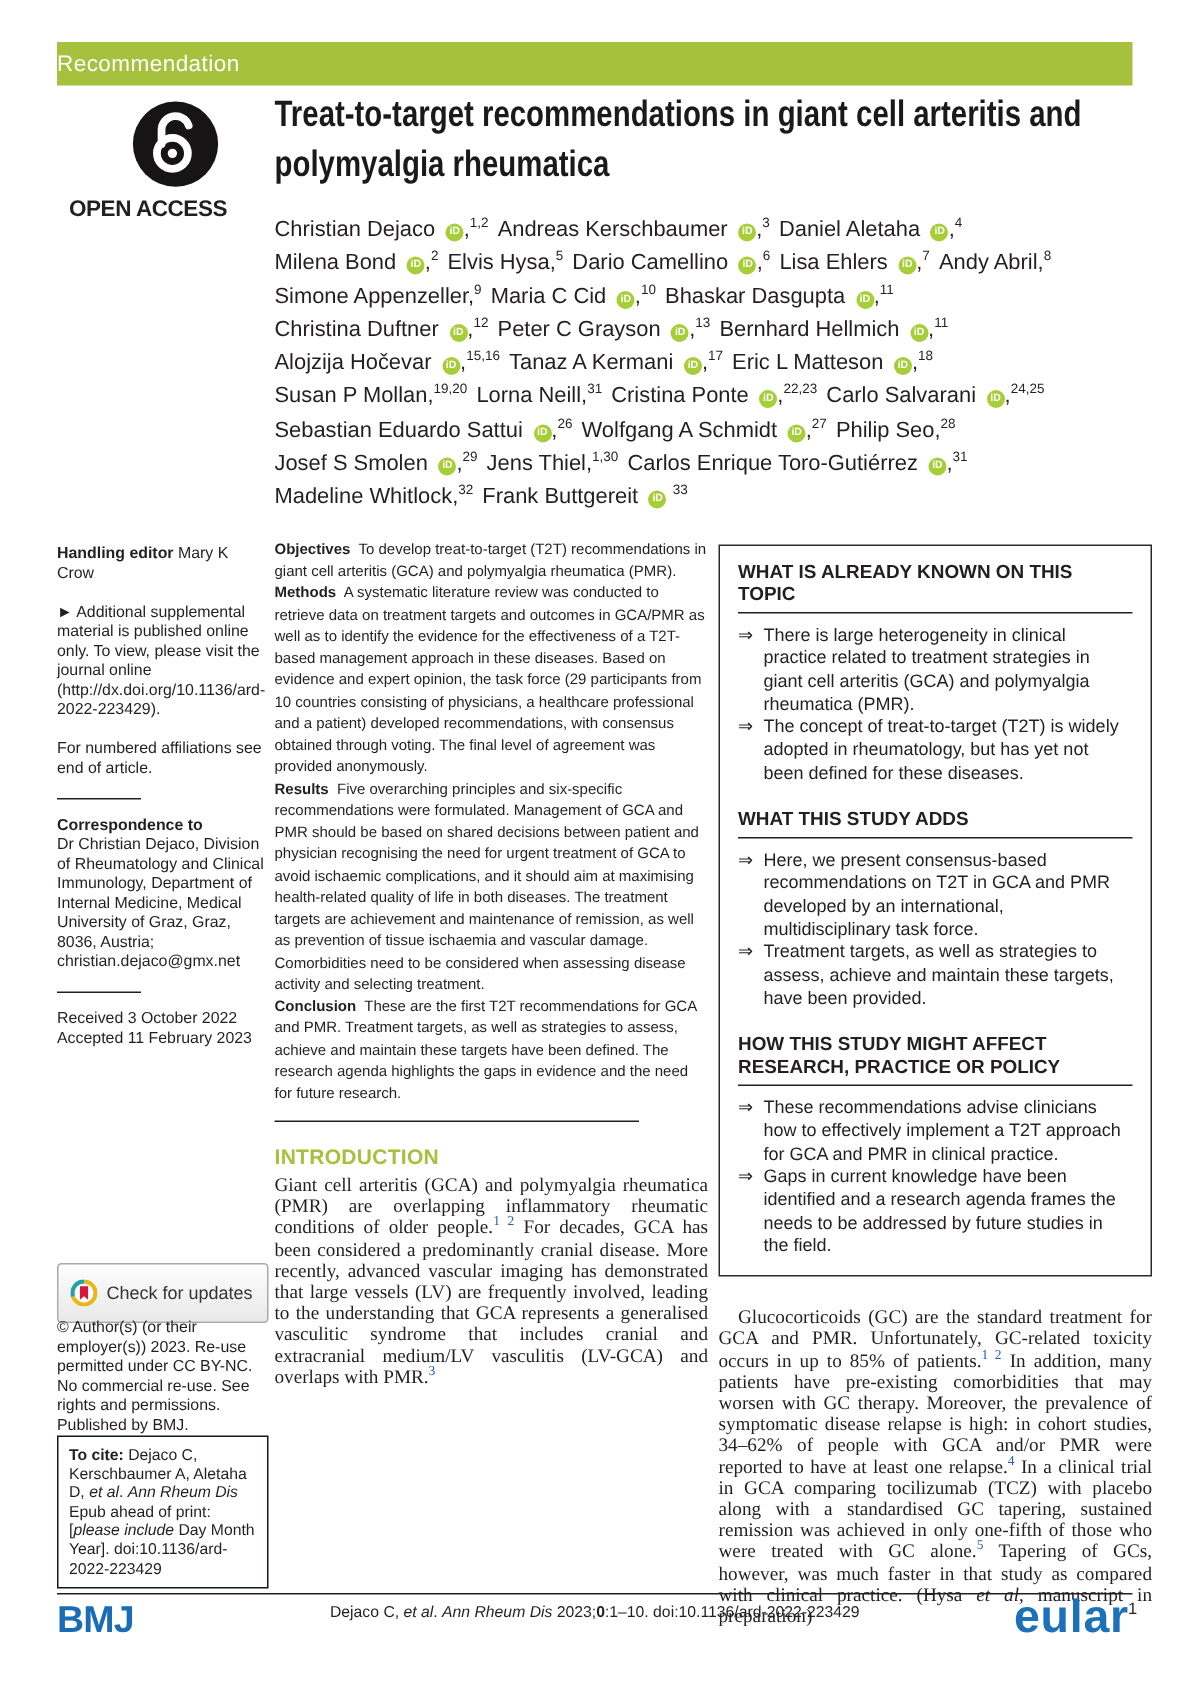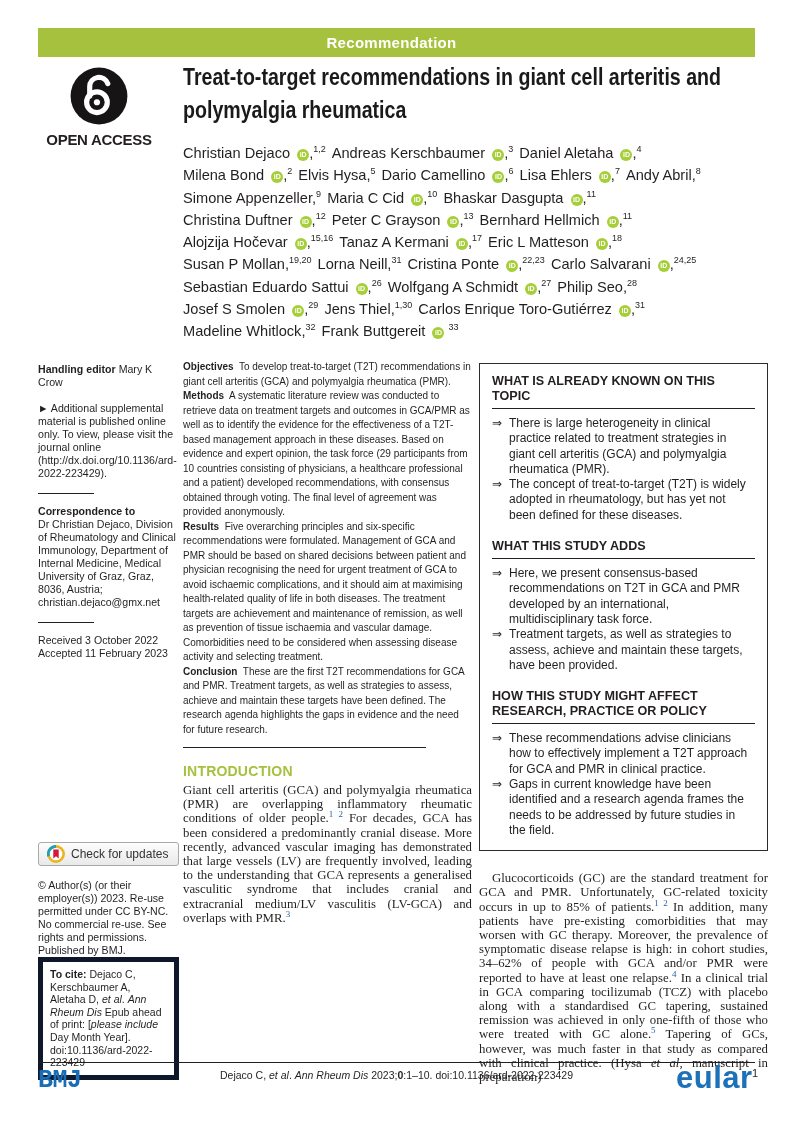--- a/index.html
+++ b/index.html
@@ -9,26 +9,26 @@
     font-family:"Liberation Sans", sans-serif;
     color:#231f20;
   }
   sup { font-size:9px; line-height:0; }
   em { font-style:italic; }
 
   
   .banner {
     position:absolute; left:38px; top:28px; width:717px; height:29px;
     background:#a5c13e; color:#ffffff;
-    font-size:15px; font-weight:bold; text-align:center;
+    font-size:15px; font-weight:normal; text-align:left;
     line-height:29px; padding-right:10px; letter-spacing:.3px;
   }
 
   
-  .oa-block { position:absolute; left:28px; top:64px; width:142px; text-align:center; }
+  .oa-block { position:absolute; left:46px; top:64px; width:142px; }
   .oa-block svg { display:block; margin:0 auto; }
   .oa-label { margin-top:5px; font-size:15px; font-weight:bold; letter-spacing:-.3px; }
 
   
   .title {
     position:absolute; left:183px; top:60px; width:735px;
     font-size:24.5px; font-weight:bold; line-height:33px; color:#1a1a1a;
     transform:scaleX(.8); transform-origin:0 0;
   }
   .authors { position:absolute; left:183px; top:142px; width:610px; }
@@ -38,34 +38,34 @@
     display:inline-block; width:12px; height:12px; border-radius:50%;
     background:#a6ce39; color:#fff; font-size:7px; font-weight:bold;
     text-align:center; line-height:12px; vertical-align:1px; margin-left:3px;
   }
 
   
   .sidebar { position:absolute; left:38px; top:363px; width:141px; font-size:10.6px; line-height:13px; }
   .sb-item { margin-bottom:13px; }
   .sb-rule { border:none; border-top:1px solid #231f20; width:56px; margin:11px 0; }
   .btn-updates {
-    position:absolute; left:38px; top:842px; width:141px; height:24px;
+    position:absolute; left:38px; top:842px; width:141px; height:40px;
     background:linear-gradient(#fdfdfd,#e9e9e9); border:1px solid #a9a9a9; border-radius:3px;
     display:flex; align-items:center; gap:6px; padding:0 8px;
     font-size:12px; color:#333; cursor:pointer;text-align:right;
   }
   .copyright { position:absolute; left:38px; top:879px; width:141px; font-size:10.6px; line-height:13px; }
   .cite-box {
     position:absolute; left:38px; top:957px; width:141px;
-    border:5px solid #0f172a; padding:6px 7px;
+    border:1px solid #0f172a; padding:6px 7px;
     font-size:10.5px; line-height:12.6px;
   }
   .bmj-logo {
     position:absolute; left:38px; top:1066px;
-    font-size:25px; font-weight:bold; color:#1a6cb5; letter-spacing:-.5px;font-family:Liberation Mono, monospace;
+    font-size:25px; font-weight:bold; color:#1a6cb5; letter-spacing:-.5px;
   }
 
   
   .col-mid { position:absolute; left:183px; top:360px; width:289px; }
   .green-head { color:#a5c13e; font-size:14px; font-weight:bold; letter-spacing:.2px; margin-bottom:4px; }
   .ab-p { font-size:10px; line-height:14.5px; }
   .ab-divider { border:none; border-top:1.5px solid #231f20; width:243px; margin:10px 0 0 0; }
   .intro-head { margin-top:15px; }
   .body-serif {
     font-family:"Liberation Serif", serif; font-size:12.8px; line-height:14.2px;
@@ -114,20 +114,21 @@
     <div class="author-line"><span class="author">Alojzija Hočevar <span class="orcid">iD</span>,<sup>15,16</sup> </span><span class="author">Tanaz A Kermani <span class="orcid">iD</span>,<sup>17</sup> </span><span class="author">Eric L Matteson <span class="orcid">iD</span>,<sup>18</sup> </span></div>
     <div class="author-line"><span class="author">Susan P Mollan,<sup>19,20</sup> </span><span class="author">Lorna Neill,<sup>31</sup> </span><span class="author">Cristina Ponte <span class="orcid">iD</span>,<sup>22,23</sup> </span><span class="author">Carlo Salvarani <span class="orcid">iD</span>,<sup>24,25</sup> </span></div>
     <div class="author-line"><span class="author">Sebastian Eduardo Sattui <span class="orcid">iD</span>,<sup>26</sup> </span><span class="author">Wolfgang A Schmidt <span class="orcid">iD</span>,<sup>27</sup> </span><span class="author">Philip Seo,<sup>28</sup> </span></div>
     <div class="author-line"><span class="author">Josef S Smolen <span class="orcid">iD</span>,<sup>29</sup> </span><span class="author">Jens Thiel,<sup>1,30</sup> </span><span class="author">Carlos Enrique Toro-Gutiérrez <span class="orcid">iD</span>,<sup>31</sup> </span></div>
     <div class="author-line"><span class="author">Madeline Whitlock,<sup>32</sup> </span><span class="author">Frank Buttgereit <span class="orcid">iD</span> <sup>33</sup> </span></div>
   </div>
 
 <aside class="sidebar">
   <div class="sb-item"><b>Handling editor</b> Mary K Crow</div>
   <div class="sb-item">► Additional supplemental material is published online only. To view, please visit the journal online (http://dx.doi.org/10.1136/ard-2022-223429).</div>
+  <div class="sb-item">For numbered affiliations see end of article.</div>
   <hr class="sb-rule">
   <div><b>Correspondence to</b></div>
   <div class="sb-item">Dr Christian Dejaco, Division of Rheumatology and Clinical Immunology, Department of Internal Medicine, Medical University of Graz, Graz, 8036, Austria; christian.dejaco@gmx.net</div>
   <hr class="sb-rule">
   <div>Received 3 October 2022</div>
   <div>Accepted 11 February 2023</div>
 </aside>
 
 <div class="btn-updates">
   <svg width="18" height="18" viewBox="0 0 20 20">

